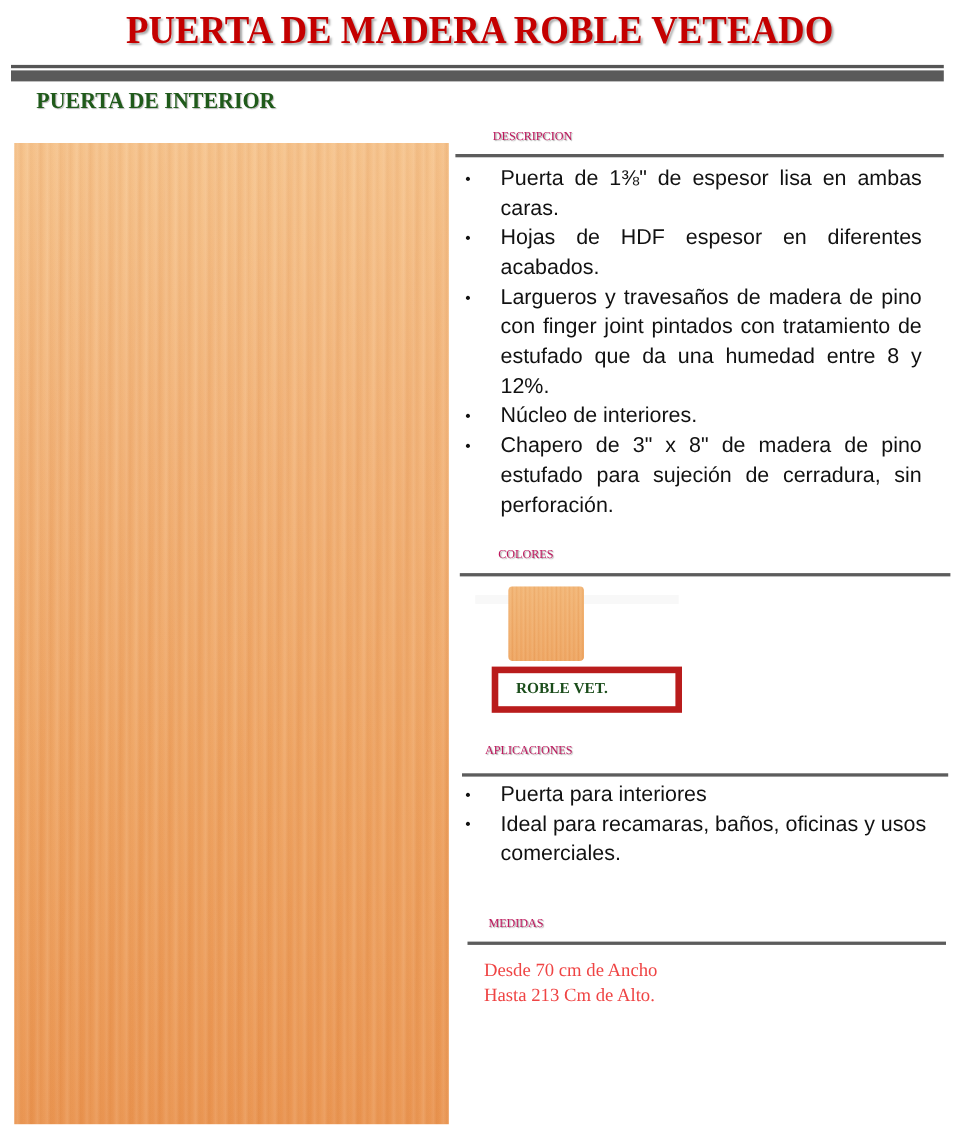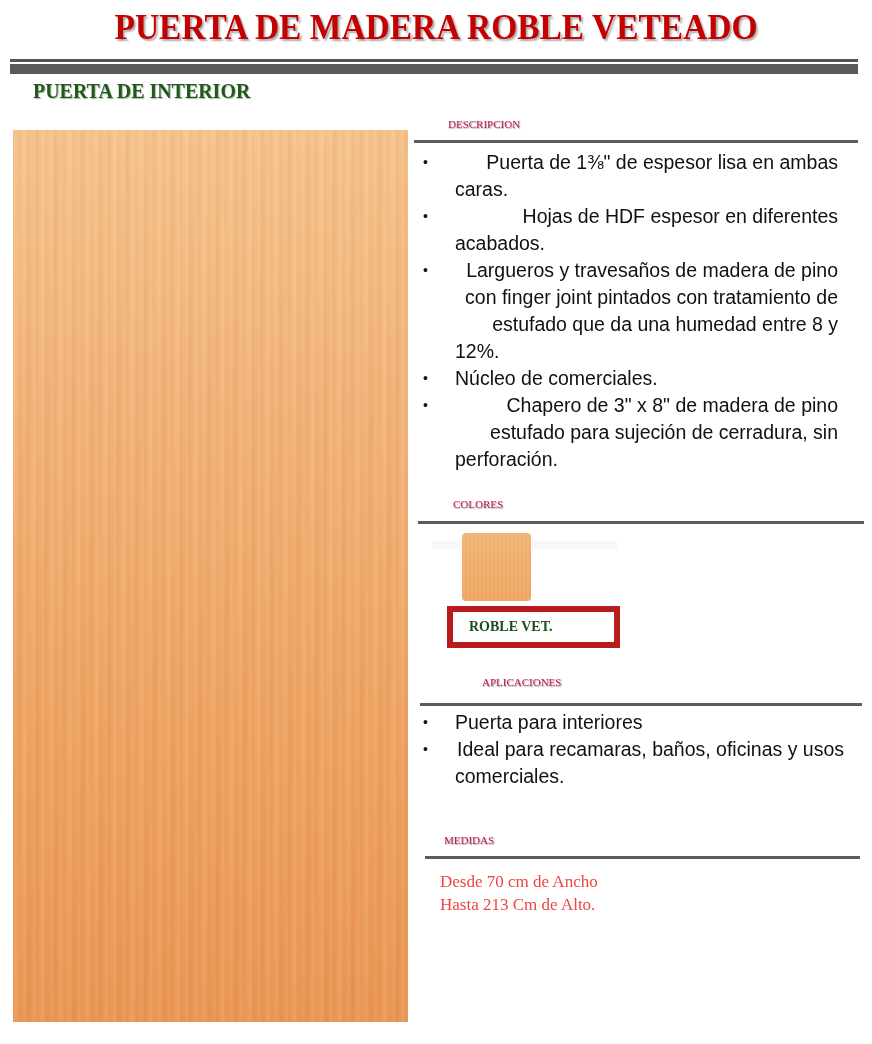--- a/index.html
+++ b/index.html
@@ -37,21 +37,21 @@
   .sec-line { height: 3px; background: #5c5c5c; }
 
   ul.bullets { list-style: none; margin: 0; padding: 0; }
   ul.bullets li {
     position: relative; padding-left: 41px; font-size: 19.5px; line-height: 27px;
     color: #111111; text-align: justify; text-align-last: left;
   }
   ul.bullets li .dot {
     position: absolute; left: 9px; top: 0; font-size: 14px; line-height: 27px;
   }
-  ul.bullets li .txt { display: block; text-align: right; }
+  ul.bullets li .txt { display: block; }
 
   .swatch {
     left: 462px; top: 533px; width: 69px; height: 68px; border-radius: 4px;
     background:
       repeating-linear-gradient(90deg, rgba(255,255,255,0) 0px, rgba(255,240,210,0.12) 2px, rgba(190,100,30,0.08) 4px),
       linear-gradient(180deg, #f2b474 0%, #eea460 100%);
   }
   .swatch-shadow { left: 432px; top: 541px; width: 185px; height: 8px; background: #f8f8f8; }
   .color-label {
     left: 447px; top: 606px; width: 161px; height: 30px; border: 6px solid #b91c1c;
@@ -84,37 +84,37 @@
   <li>
       <span class="dot">•</span>
       <span class="txt">Hojas de HDF espesor en diferentes acabados.</span>
     </li>
   <li>
       <span class="dot">•</span>
       <span class="txt">Largueros y travesaños de madera de pino con finger joint pintados con tratamiento de estufado que da una humedad entre 8 y 12%.</span>
     </li>
   <li>
       <span class="dot">•</span>
-      <span class="txt">Núcleo de comerciales.</span>
+      <span class="txt">Núcleo de interiores.</span>
     </li>
   <li>
       <span class="dot">•</span>
       <span class="txt">Chapero de 3" x 8" de madera de pino estufado para sujeción de cerradura, sin perforación.</span>
     </li>
 </ul>
 
 <div class="abs sec-head" style="left:453px; top:498px;text-align:right;">COLORES</div>
 <div class="abs sec-line" style="left:418px; top:521px; width:446px;"></div>
 <div class="abs swatch-shadow"></div>
 <div class="abs swatch"></div>
 <div class="abs color-label">
     <span>ROBLE VET.</span>
   </div>
 
-<div class="abs sec-head" style="left:441px; top:676px;margin-left:41px;">APLICACIONES</div>
+<div class="abs sec-head" style="left:441px; top:676px;">APLICACIONES</div>
 <div class="abs sec-line" style="left:420px; top:703px; width:442px;"></div>
 <ul class="abs bullets" style="left:414px; top:709px; width:430px;">
   <li style="text-align:left;">
       <span class="dot">•</span>
       <span class="txt">Puerta para interiores</span>
     </li>
   <li style="text-align:left;">
       <span class="dot">•</span>
       <span class="txt">Ideal para recamaras, baños, oficinas y usos comerciales.</span>
     </li>

